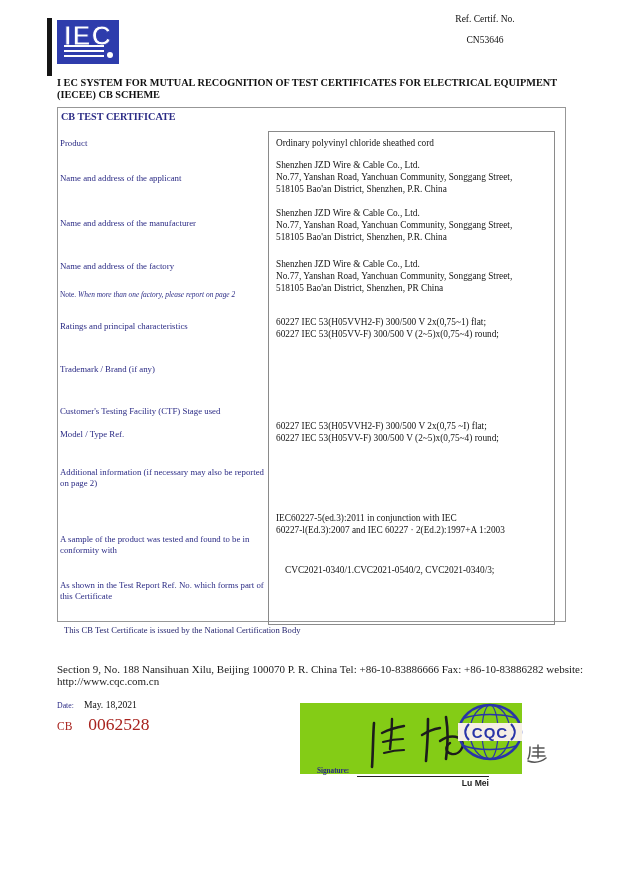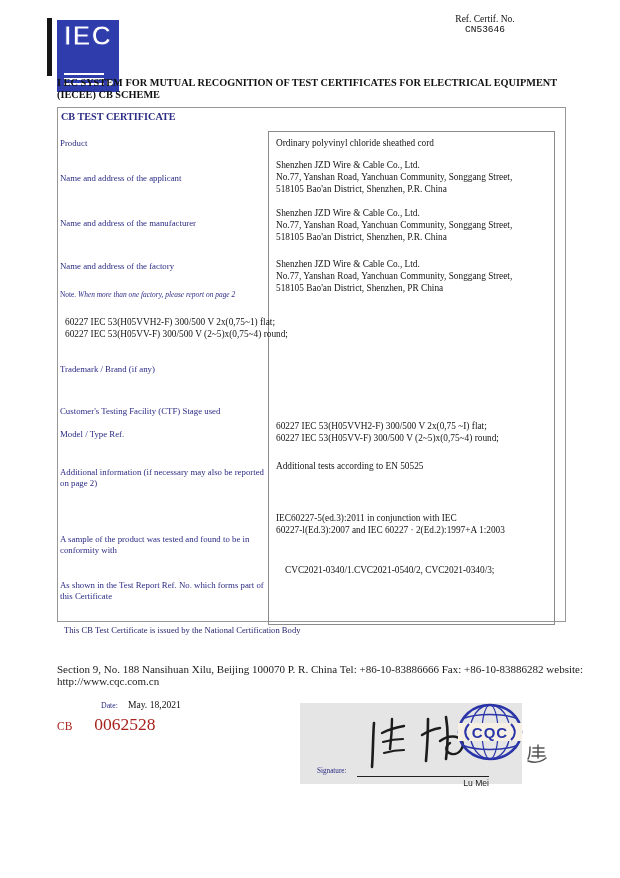--- a/index.html
+++ b/index.html
@@ -3,31 +3,31 @@
 <meta charset="utf-8">
 <style>
   html,body{margin:0;padding:0;background:#fff;}
   .page{
     position:relative; width:620px; height:878px; background:#fff; overflow:hidden;
     font-family:"Liberation Serif", serif; color:#111;
     border-right:2px solid #c9c9c9;
   }
   
   .iec-bar{position:absolute; left:47px; top:18px; width:5px; height:58px; background:#151515;}
-  .iec-logo{position:absolute; left:57px; top:20px; width:62px; height:72px; background:#2e3cac;}
+  .iec-logo{position:absolute; left:57px; top:20px; width:62px; height:44px; background:#2e3cac;}
   .iec-text{
     position:absolute; left:7px; top:1px; color:#fff;
     font-family:"Liberation Sans", sans-serif; font-weight:bold; font-size:27px; letter-spacing:1px;
     -webkit-text-stroke:1px #2e3cac;
   }
   .iec-lines{position:absolute; left:7px; bottom:7px; width:40px;}
   .iec-lines i{display:block; height:2px; background:#fff; margin-top:3px;}
   .iec-lines .dot{position:absolute; right:-9px; bottom:-1px; width:6px; height:6px; border-radius:50%; background:#fff;}
   .ref-block{position:absolute; left:420px; top:14px; width:130px; text-align:center; font-size:9.5px;}
-  .ref-value{font-family:Liberation Mono, monospace;}
+  .ref-value{margin-top:11px;}
   .scheme-title{
     position:absolute; left:57px; top:77px; width:508px;
     font-weight:bold; font-size:10.3px; line-height:1.18; white-space:pre-line;
   }
   
   .outer-box{position:absolute; left:57px; top:107px; width:507px; height:513px; border:1px solid #979797;}
   .cert-title{position:absolute; left:61px; top:111px; font-weight:bold; font-size:10.2px; color:#2b2b85;}
   .inner-box{position:absolute; left:268px; top:131px; width:285px; height:492px; border:1px solid #8a8a8a; background:transparent;}
   .rows{position:absolute; left:58px; top:131px; width:496px;}
   .row{display:flex;}
@@ -44,26 +44,26 @@
   .r6{height:20px}  .r6 .cell-label{padding-top:8px}
   .r7{height:40px}  .r7 .cell-label{padding-top:11px} .r7 .cell-value{padding-top:3px}
   .r8{height:47px}  .r8 .cell-label{padding-top:9px}  .r8 .cell-value{padding-top:3px}
   .r9{height:57px}  .r9 .cell-label{padding-top:29px} .r9 .cell-value{padding-top:8px}
   .r10{height:61px} .r10 .cell-label{padding-top:18px}.r10 .cell-value{padding-top:3px; padding-left:16px}
   .issued{position:absolute; left:64px; top:625px; font-size:8.6px; color:#26266f;}
   
   .ncb-name{position:absolute; left:57px; top:647px; font-weight:bold; font-size:10.6px; color:#000;}
   .ncb-address{position:absolute; left:57px; top:663px; font-size:11px; color:#1a1a1a;}
   .date-row{position:absolute; left:57px; top:694px;}
-  .date-label{font-size:7.8px; color:#2b2b85;margin-left:44px;}
+  .date-label{font-size:7.8px; color:#2b2b85;}
   .date-value{font-size:9.6px; color:#111; margin-left:10px;text-align:center;}
   .cb-row{position:absolute; left:57px; top:714px; color:#a8231e;}
   .cb-prefix{font-size:11.5px;margin-top:12px;}
-  .cb-num{font-size:17.5px; margin-left:22px;}
-  .sig-patch{position:absolute; left:300px; top:703px; width:222px; height:81px; background:#e5e5e5;}
+  .cb-num{font-size:17.5px; margin-left:16px;}
+  .sig-patch{position:absolute; left:300px; top:703px; width:222px; height:71px; background:#84cc16;font-weight:bold;}
   .sig-scribble{position:absolute; left:60px; top:6px;}
   .sig-label{position:absolute; left:17px; top:64px; font-size:7.2px; color:#2b2b85;}
   .sig-line{position:absolute; left:57px; top:73px; width:132px; height:1px; background:#222;}
   .sig-name{position:absolute; left:57px; top:75px; width:132px; text-align:right; font-size:8.6px; color:#222; font-family:"Liberation Sans", sans-serif;}
   .cqc-logo{position:absolute; left:456px; top:702px;}
   .stamp{position:absolute; left:526px; top:743px;}
 </style>
 </head>
 <body>
 
@@ -106,39 +106,39 @@
 No.77, Yanshan Road, Yanchuan Community, Songgang Street,
 518105 Bao'an District, Shenzhen, P.R. China</div>
       </div>
       <div class="row r3">
         <div class="cell-label"><span>Name and address of the factory</span><div class="note"><span class="note-prefix">Note. </span><span class="note-italic">When more than one factory, please report on page 2</span></div></div>
         <div class="cell-value">Shenzhen JZD Wire &amp; Cable Co., Ltd.
 No.77, Yanshan Road, Yanchuan Community, Songgang Street,
 518105 Bao'an District, Shenzhen, PR China</div>
       </div>
       <div class="row r4">
+        <div class="cell-label"><span>Ratings and principal characteristics</span></div>
         <div class="cell-value">60227 IEC 53(H05VVH2-F) 300/500 V 2x(0,75~1) flat;
 60227 IEC 53(H05VV-F) 300/500 V (2~5)x(0,75~4) round;</div>
       </div>
       <div class="row r5">
         <div class="cell-label"><span>Trademark / Brand (if any)</span></div>
         <div class="cell-value"></div>
       </div>
       <div class="row r6">
         <div class="cell-label"><span>Customer's Testing Facility (CTF) Stage used</span></div>
         <div class="cell-value"></div>
       </div>
       <div class="row r7">
         <div class="cell-label"><span>Model / Type Ref.</span></div>
         <div class="cell-value">60227 IEC 53(H05VVH2-F) 300/500 V 2x(0,75 ~I) flat;
 60227 IEC 53(H05VV-F) 300/500 V (2~5)x(0,75~4) round;</div>
       </div>
       <div class="row r8">
         <div class="cell-label"><span>Additional information (if necessary may also be reported on page 2)</span></div>
-        <div class="cell-value">Additional tests according to EN 50525</div>
       </div>
       <div class="row r9">
         <div class="cell-label"><span>A sample of the product was tested and found to be in conformity with</span></div>
         <div class="cell-value">IEC60227-5(ed.3):2011 in conjunction with IEC
 60227-l(Ed.3):2007 and IEC 60227 · 2(Ed.2):1997+A 1:2003</div>
       </div>
       <div class="row r10">
         <div class="cell-label"><span>As shown in the Test Report Ref. No. which forms part of this Certificate</span></div>
         <div class="cell-value">CVC2021-0340/1.CVC2021-0540/2, CVC2021-0340/3;</div>
       </div>

